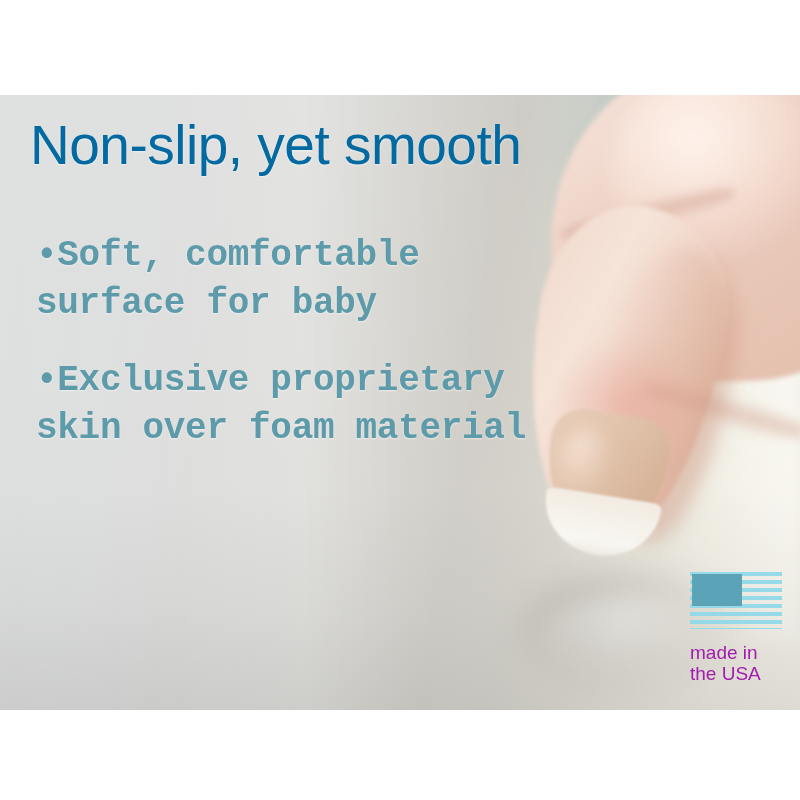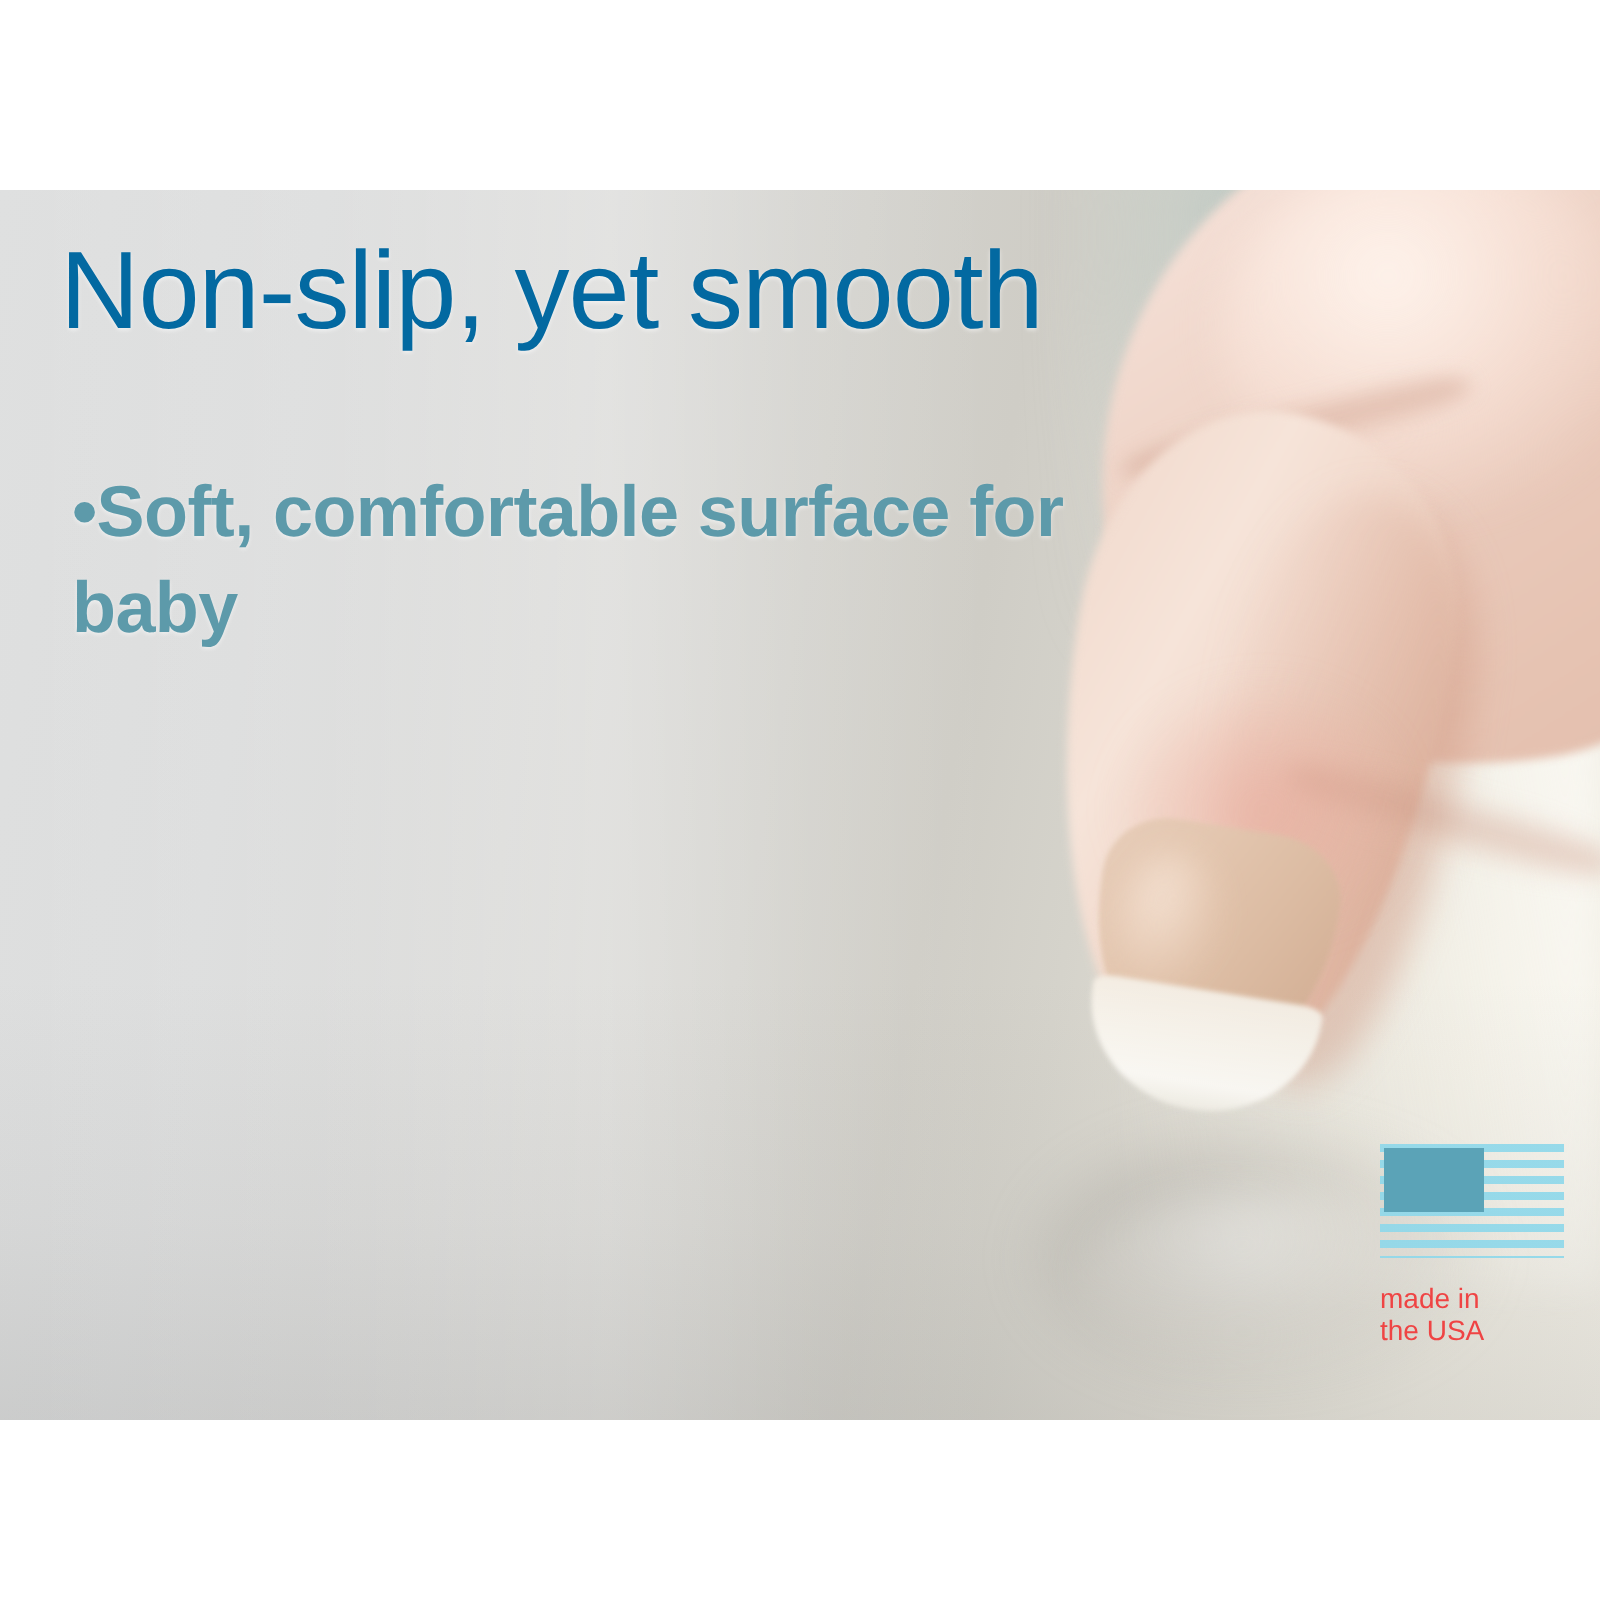--- a/index.html
+++ b/index.html
@@ -313,20 +313,21 @@
     white-space: nowrap;
     text-shadow: 0 1px 2px rgba(255,255,255,0.55);
   }
 
   
   .bullets {
     position: absolute;
     left: 36px;
     top: 232px;
     width: 520px;
+    font-family: Liberation Mono, monospace;
   }
   .bullet {
     margin-bottom: 30px;
     font-size: 36px;
     line-height: 1.32;
     font-weight: 700;
     color: #5d9aaa;
     letter-spacing: -0.3px;
     text-shadow: 0 1px 2px rgba(255,255,255,0.5);
   }
@@ -357,24 +358,24 @@
   .flag-canton {
     position: absolute;
     left: 2px;
     top: 2px;
     width: 50px;
     height: 32px;
     background: #5ba3b7;
   }
   .usa-text {
     margin-top: 13px;
-    font-size: 14px;
+    font-size: 19px;
     line-height: 1.12;
     font-weight: 400;
-    color: #ef4444;
+    color: #a21caf;
     letter-spacing: 0px;
   }
   .usa-text div { white-space: nowrap; }
 </style>
 </head>
 <body>
 
 <div id="canvas">
 
   <div class="photo-panel">
@@ -400,20 +401,21 @@
       <div class="nail-tip"></div>
     </div>
 
     <div class="mat-bottom-shade"></div>
   </div>
 
   <div class="headline">Non-slip, yet smooth</div>
 
   <div class="bullets">
     <div class="bullet">•Soft, comfortable surface for baby</div>
+    <div class="bullet">•Exclusive proprietary skin over foam material</div>
   </div>
 
   <div class="usa-badge">
     <div class="flag">
       <div class="flag-stripes"></div>
       <div class="flag-canton"></div>
     </div>
     <div class="usa-text">
       <div>made in</div>
       <div>the USA</div>

